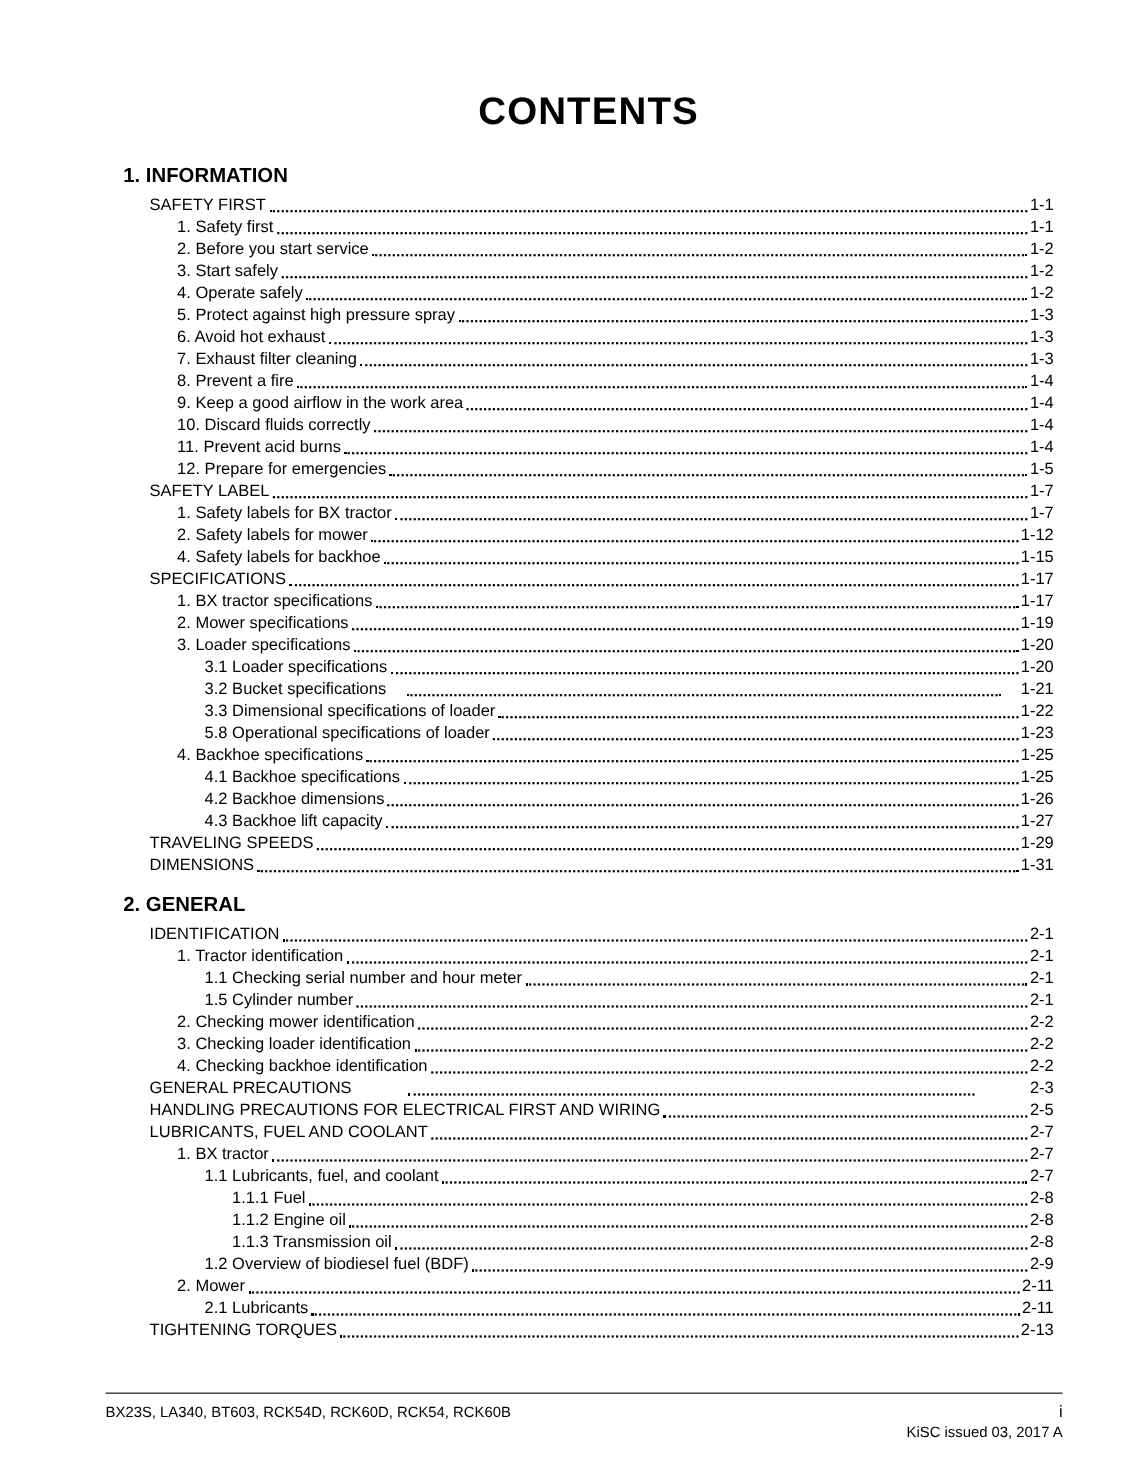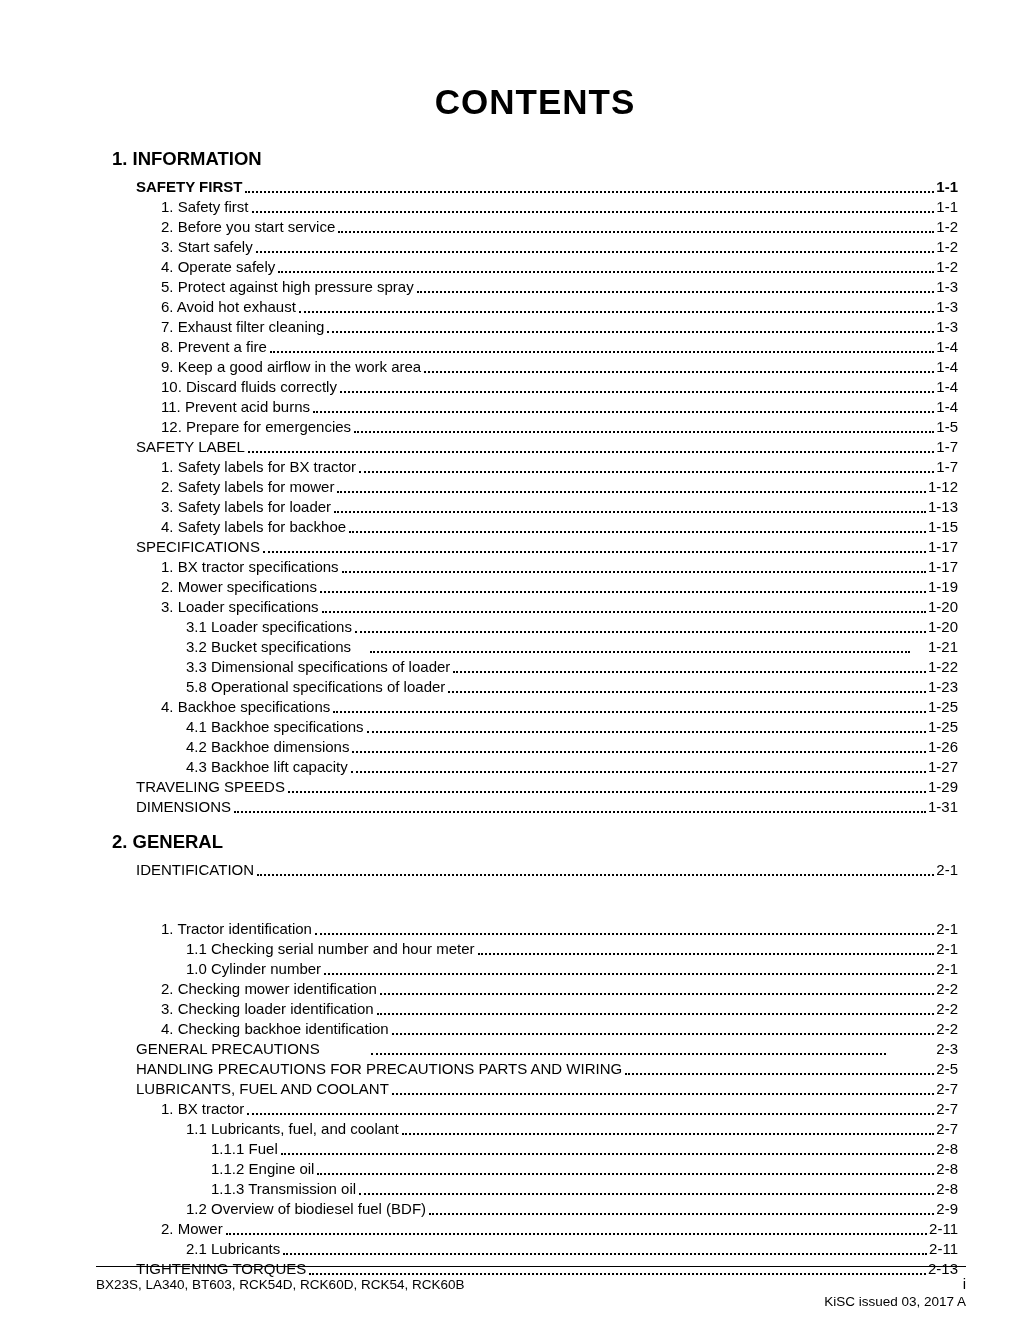--- a/index.html
+++ b/index.html
@@ -64,21 +64,21 @@
 <body>
 
 <div class="page">
 
   <h1 class="title">CONTENTS</h1>
 
   <div class="toc" id="toc">
   <section class="toc-section">
     <h2 class="section-heading">1. INFORMATION</h2>
     <div class="entries">
-  <div class="toc-row" style="padding-left: 0px; font-weight: bold;">
+  <div class="toc-row" style="padding-left: 0px;">
     <span class="toc-label">SAFETY FIRST</span>
     <span class="toc-leader"></span>
     <span class="toc-page">1-1</span>
   </div>
 
   <div class="toc-row" style="padding-left: 25px;">
     <span class="toc-label">1. Safety first</span>
     <span class="toc-leader"></span>
     <span class="toc-page">1-1</span>
   </div>
@@ -160,25 +160,20 @@
     <span class="toc-leader"></span>
     <span class="toc-page">1-7</span>
   </div>
 
   <div class="toc-row" style="padding-left: 25px;">
     <span class="toc-label">2. Safety labels for mower</span>
     <span class="toc-leader"></span>
     <span class="toc-page">1-12</span>
   </div>
 
-  <div class="toc-row" style="padding-left: 25px;">
-    <span class="toc-label">3. Safety labels for loader</span>
-    <span class="toc-leader"></span>
-    <span class="toc-page">1-13</span>
-  </div>
 
   <div class="toc-row" style="padding-left: 25px;">
     <span class="toc-label">4. Safety labels for backhoe</span>
     <span class="toc-leader"></span>
     <span class="toc-page">1-15</span>
   </div>
 
   <div class="toc-row" style="padding-left: 0px;">
     <span class="toc-label">SPECIFICATIONS</span>
     <span class="toc-leader"></span>
@@ -267,34 +262,34 @@
 
   <section class="toc-section">
     <h2 class="section-heading">2. GENERAL</h2>
     <div class="entries">
   <div class="toc-row" style="padding-left: 0px;">
     <span class="toc-label">IDENTIFICATION</span>
     <span class="toc-leader"></span>
     <span class="toc-page">2-1</span>
   </div>
 
-  <div class="toc-row" style="padding-left: 25px; margin-top: 39px;">
+  <div class="toc-row" style="padding-left: 25px;">
     <span class="toc-label">1. Tractor identification</span>
     <span class="toc-leader"></span>
     <span class="toc-page">2-1</span>
   </div>
 
   <div class="toc-row" style="padding-left: 50px;">
     <span class="toc-label">1.1 Checking serial number and hour meter</span>
     <span class="toc-leader"></span>
     <span class="toc-page">2-1</span>
   </div>
 
   <div class="toc-row" style="padding-left: 50px;">
-    <span class="toc-label">1.0 Cylinder number</span>
+    <span class="toc-label">1.5 Cylinder number</span>
     <span class="toc-leader"></span>
     <span class="toc-page">2-1</span>
   </div>
 
   <div class="toc-row" style="padding-left: 25px;">
     <span class="toc-label">2. Checking mower identification</span>
     <span class="toc-leader"></span>
     <span class="toc-page">2-2</span>
   </div>
 
@@ -310,21 +305,21 @@
     <span class="toc-page">2-2</span>
   </div>
 
   <div class="toc-row" style="padding-left: 0px; gap: 48px;">
     <span class="toc-label">GENERAL PRECAUTIONS</span>
     <span class="toc-leader"></span>
     <span class="toc-page">2-3</span>
   </div>
 
   <div class="toc-row" style="padding-left: 0px;">
-    <span class="toc-label">HANDLING PRECAUTIONS FOR PRECAUTIONS PARTS AND WIRING</span>
+    <span class="toc-label">HANDLING PRECAUTIONS FOR ELECTRICAL FIRST AND WIRING</span>
     <span class="toc-leader"></span>
     <span class="toc-page">2-5</span>
   </div>
 
   <div class="toc-row" style="padding-left: 0px;">
     <span class="toc-label">LUBRICANTS, FUEL AND COOLANT</span>
     <span class="toc-leader"></span>
     <span class="toc-page">2-7</span>
   </div>
 

